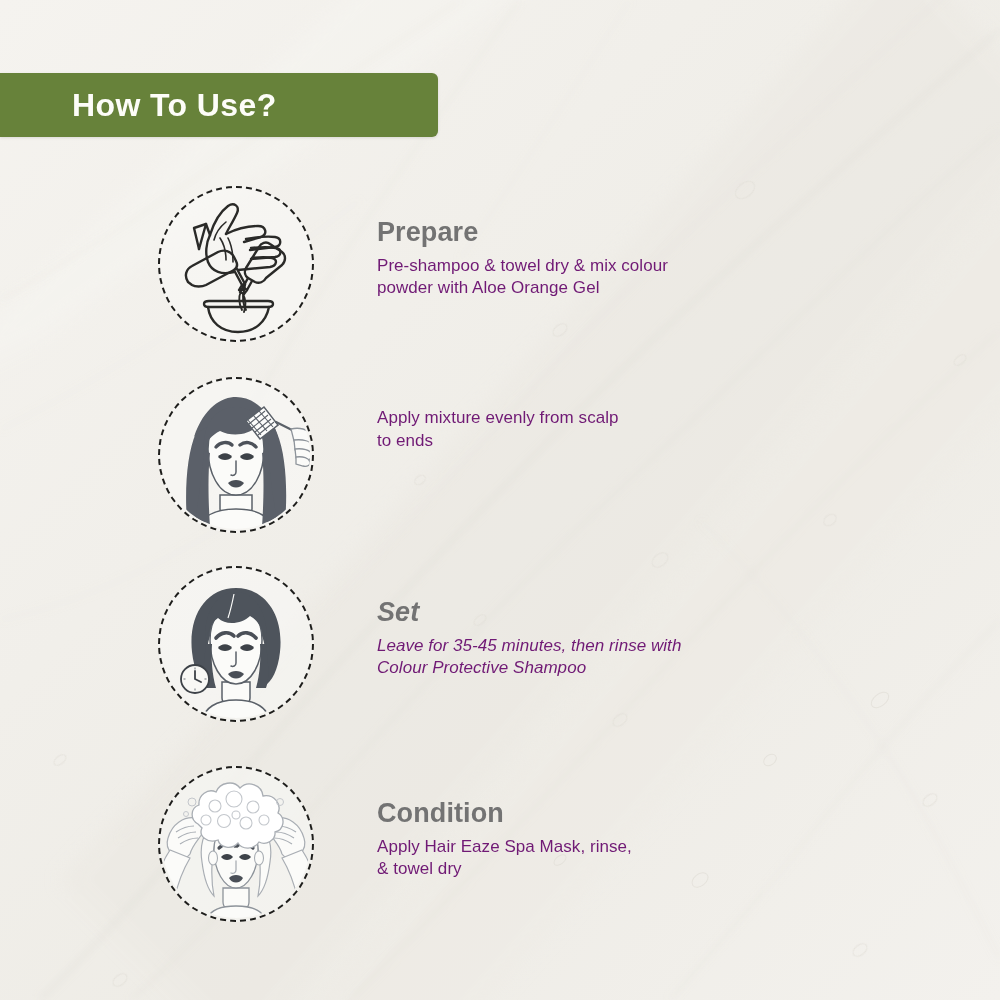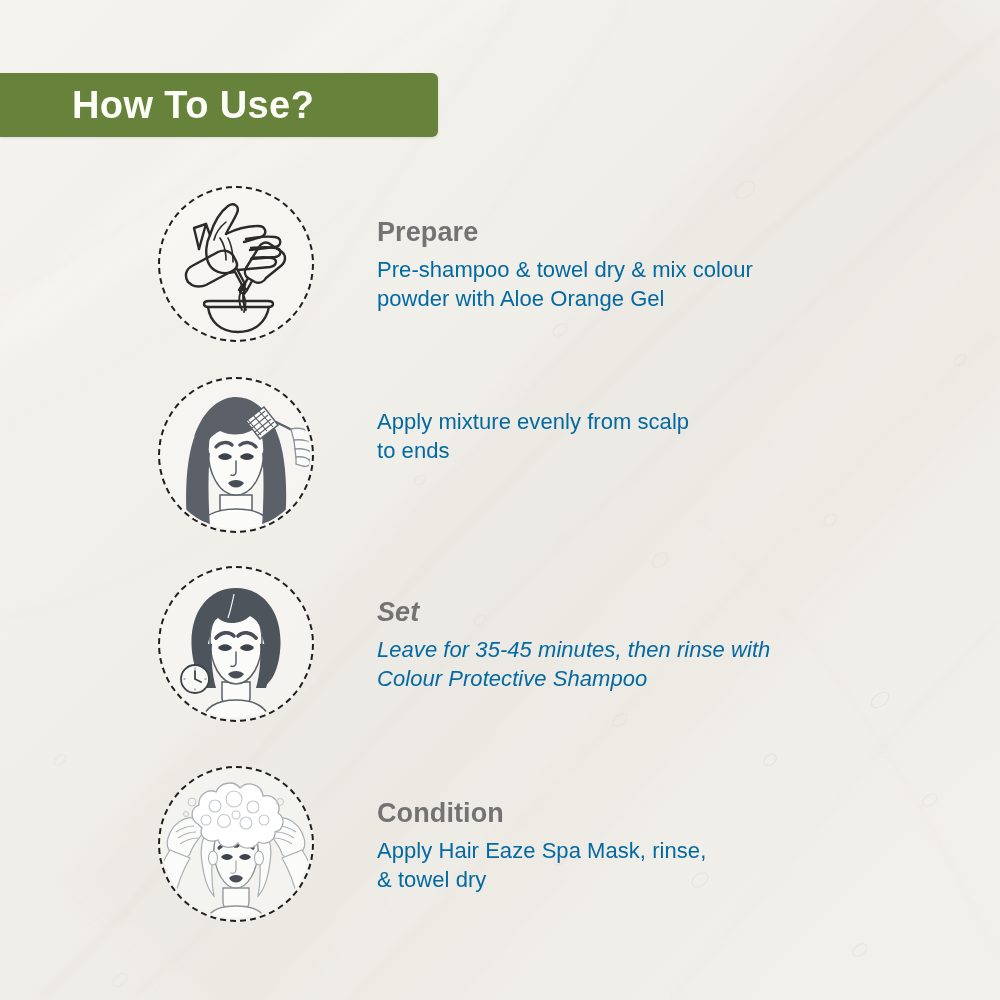--- a/index.html
+++ b/index.html
@@ -20,21 +20,21 @@
     left:0; top:73px;
     width:438px; height:64px;
     background:#67823a;
     border-radius:0 6px 6px 0;
     display:flex; align-items:center;
     z-index:3;
     box-shadow:0 1px 3px rgba(0,0,0,.10);
   }
   #header-title{
     color:#fdfdf8;
-    font-size:38px;
+    font-size:32px;
     font-weight:700;
     letter-spacing:.4px;
     margin-left:72px;
     line-height:1;
     white-space:nowrap;
   }
 
   
   #steps { position:absolute; inset:0; z-index:2; }
 
@@ -55,23 +55,23 @@
   .step-text{ position:absolute; left:377px; width:560px; }
   .step-head{
     font-size:27px;
     font-weight:700;
     color:#737373;
     letter-spacing:.1px;
     line-height:1.1;
     margin-bottom:7px;
   }
   .step-body{
-    font-size:22px;
+    font-size:17px;
     font-weight:400;
-    color:#0369a1;
+    color:#701a75;
     line-height:1.33;
     letter-spacing:.05px;
     white-space:pre-line;
   }
 
   
   #step-0 { top:186px; }
   #step-0 .step-icon-wrap { top:0; }
   #step-0 .step-text { top:32px; }
 

